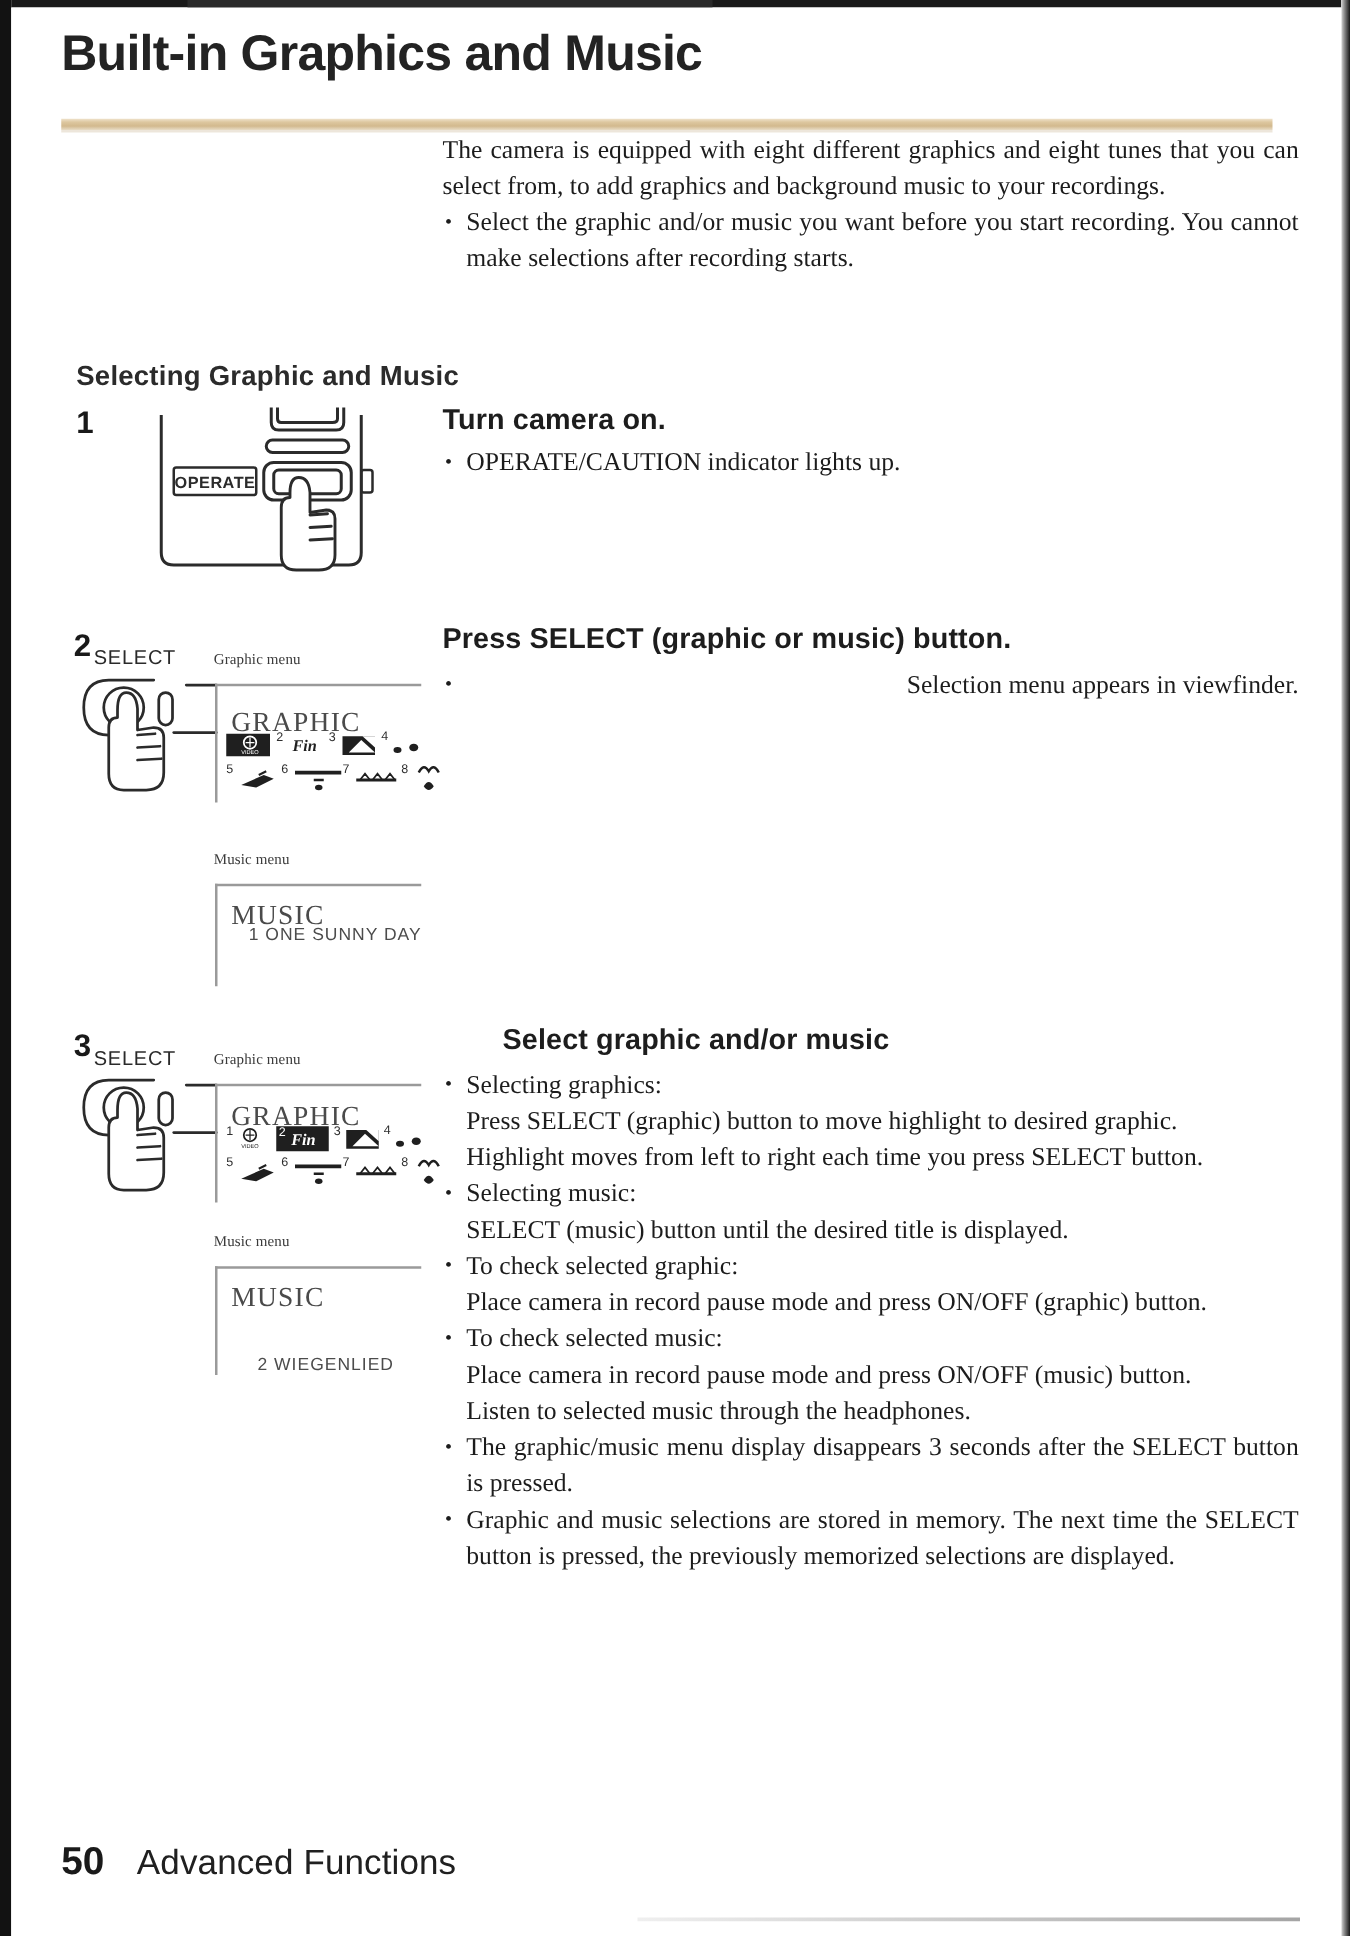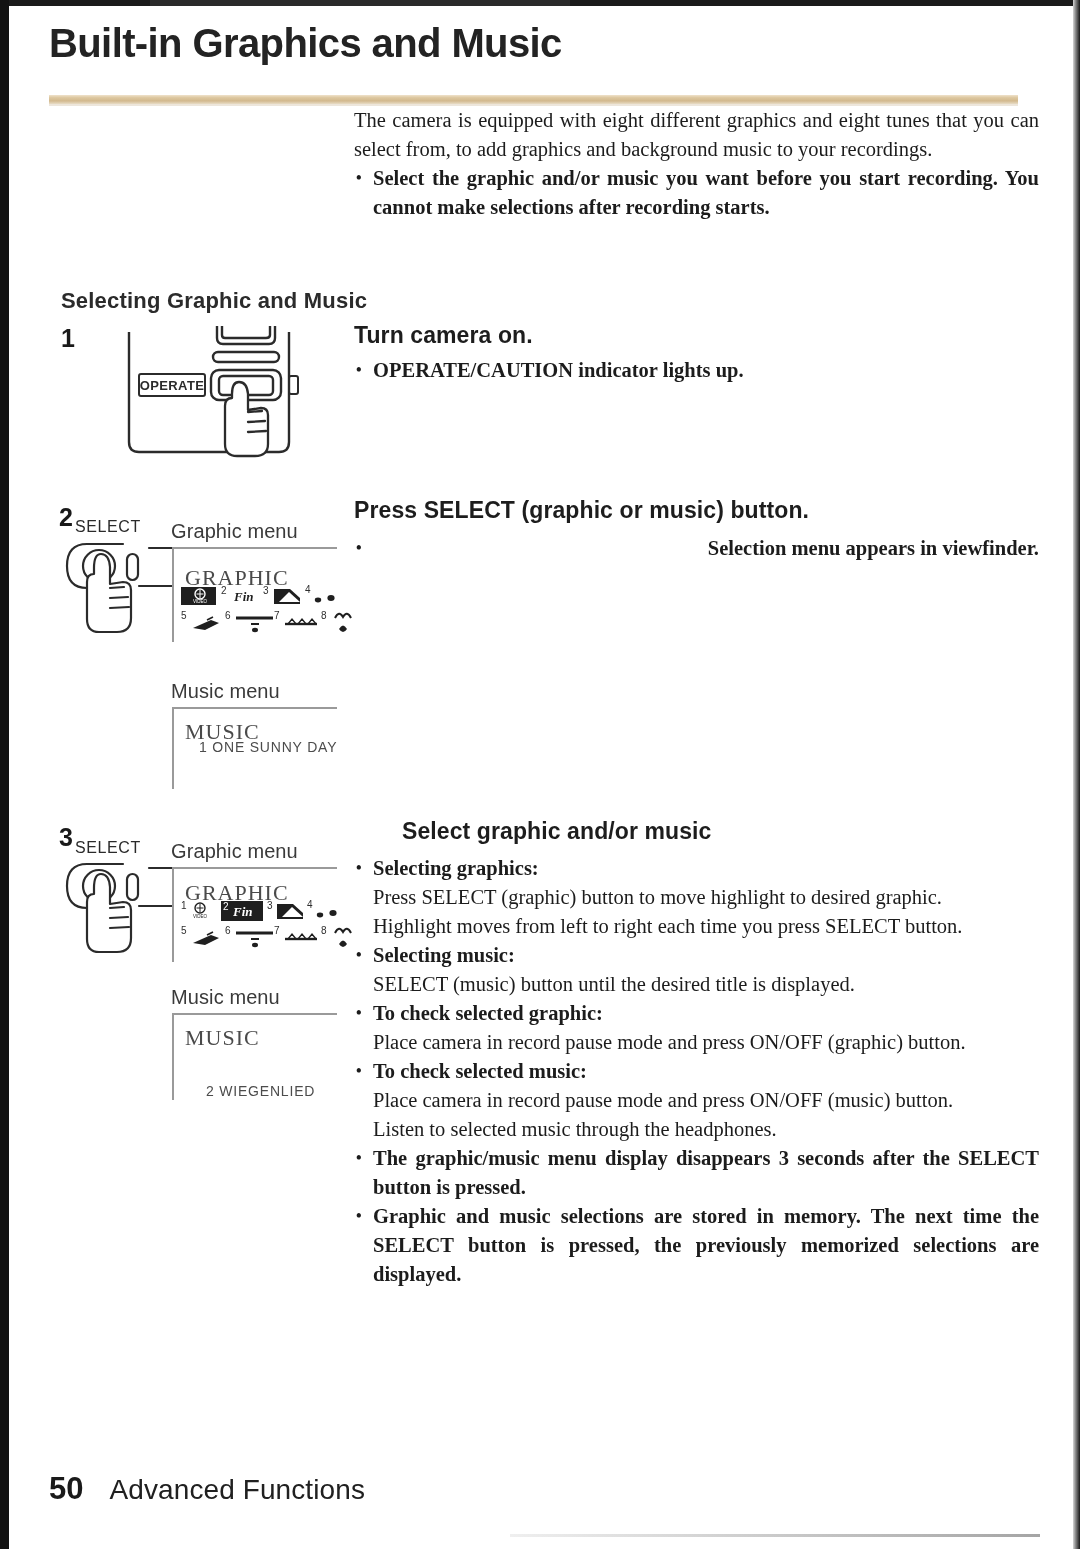--- a/index.html
+++ b/index.html
@@ -98,21 +98,20 @@
     font-size: 20.5px;
     line-height: 29px;
     color: #1c1c1c;
     text-align: justify;
     text-justify: inter-word;
   }
   .body-col p { margin: 0; }
   .bullet-line {
     position: relative;
     padding-left: 19px;
-    font-weight: bold;
   }
   .bullet-line::before {
     content: "\2022";
     position: absolute;
     left: 2px;
     top: -1px;
     font-size: 16px;
   }
   .cont { padding-left: 19px; }
 
@@ -166,22 +165,22 @@
     position: absolute;
     font-family: "Liberation Sans", sans-serif;
     font-size: 16px;
     letter-spacing: .6px;
     color: #2a2a2a;
   }
 
   
   .menu-caption {
     position: absolute;
-    font-family: Liberation Sans, sans-serif;
-    font-size: 20px;
+    font-family: Liberation Serif, serif;
+    font-size: 12px;
     color: #3a3a3a;
     letter-spacing: .1px;
   }
   .menu-frame {
     position: absolute;
     border-left: 2px solid #9a9a9a;
     border-top: 2px solid #9a9a9a;
   }
   .menu-title {
     position: absolute;

